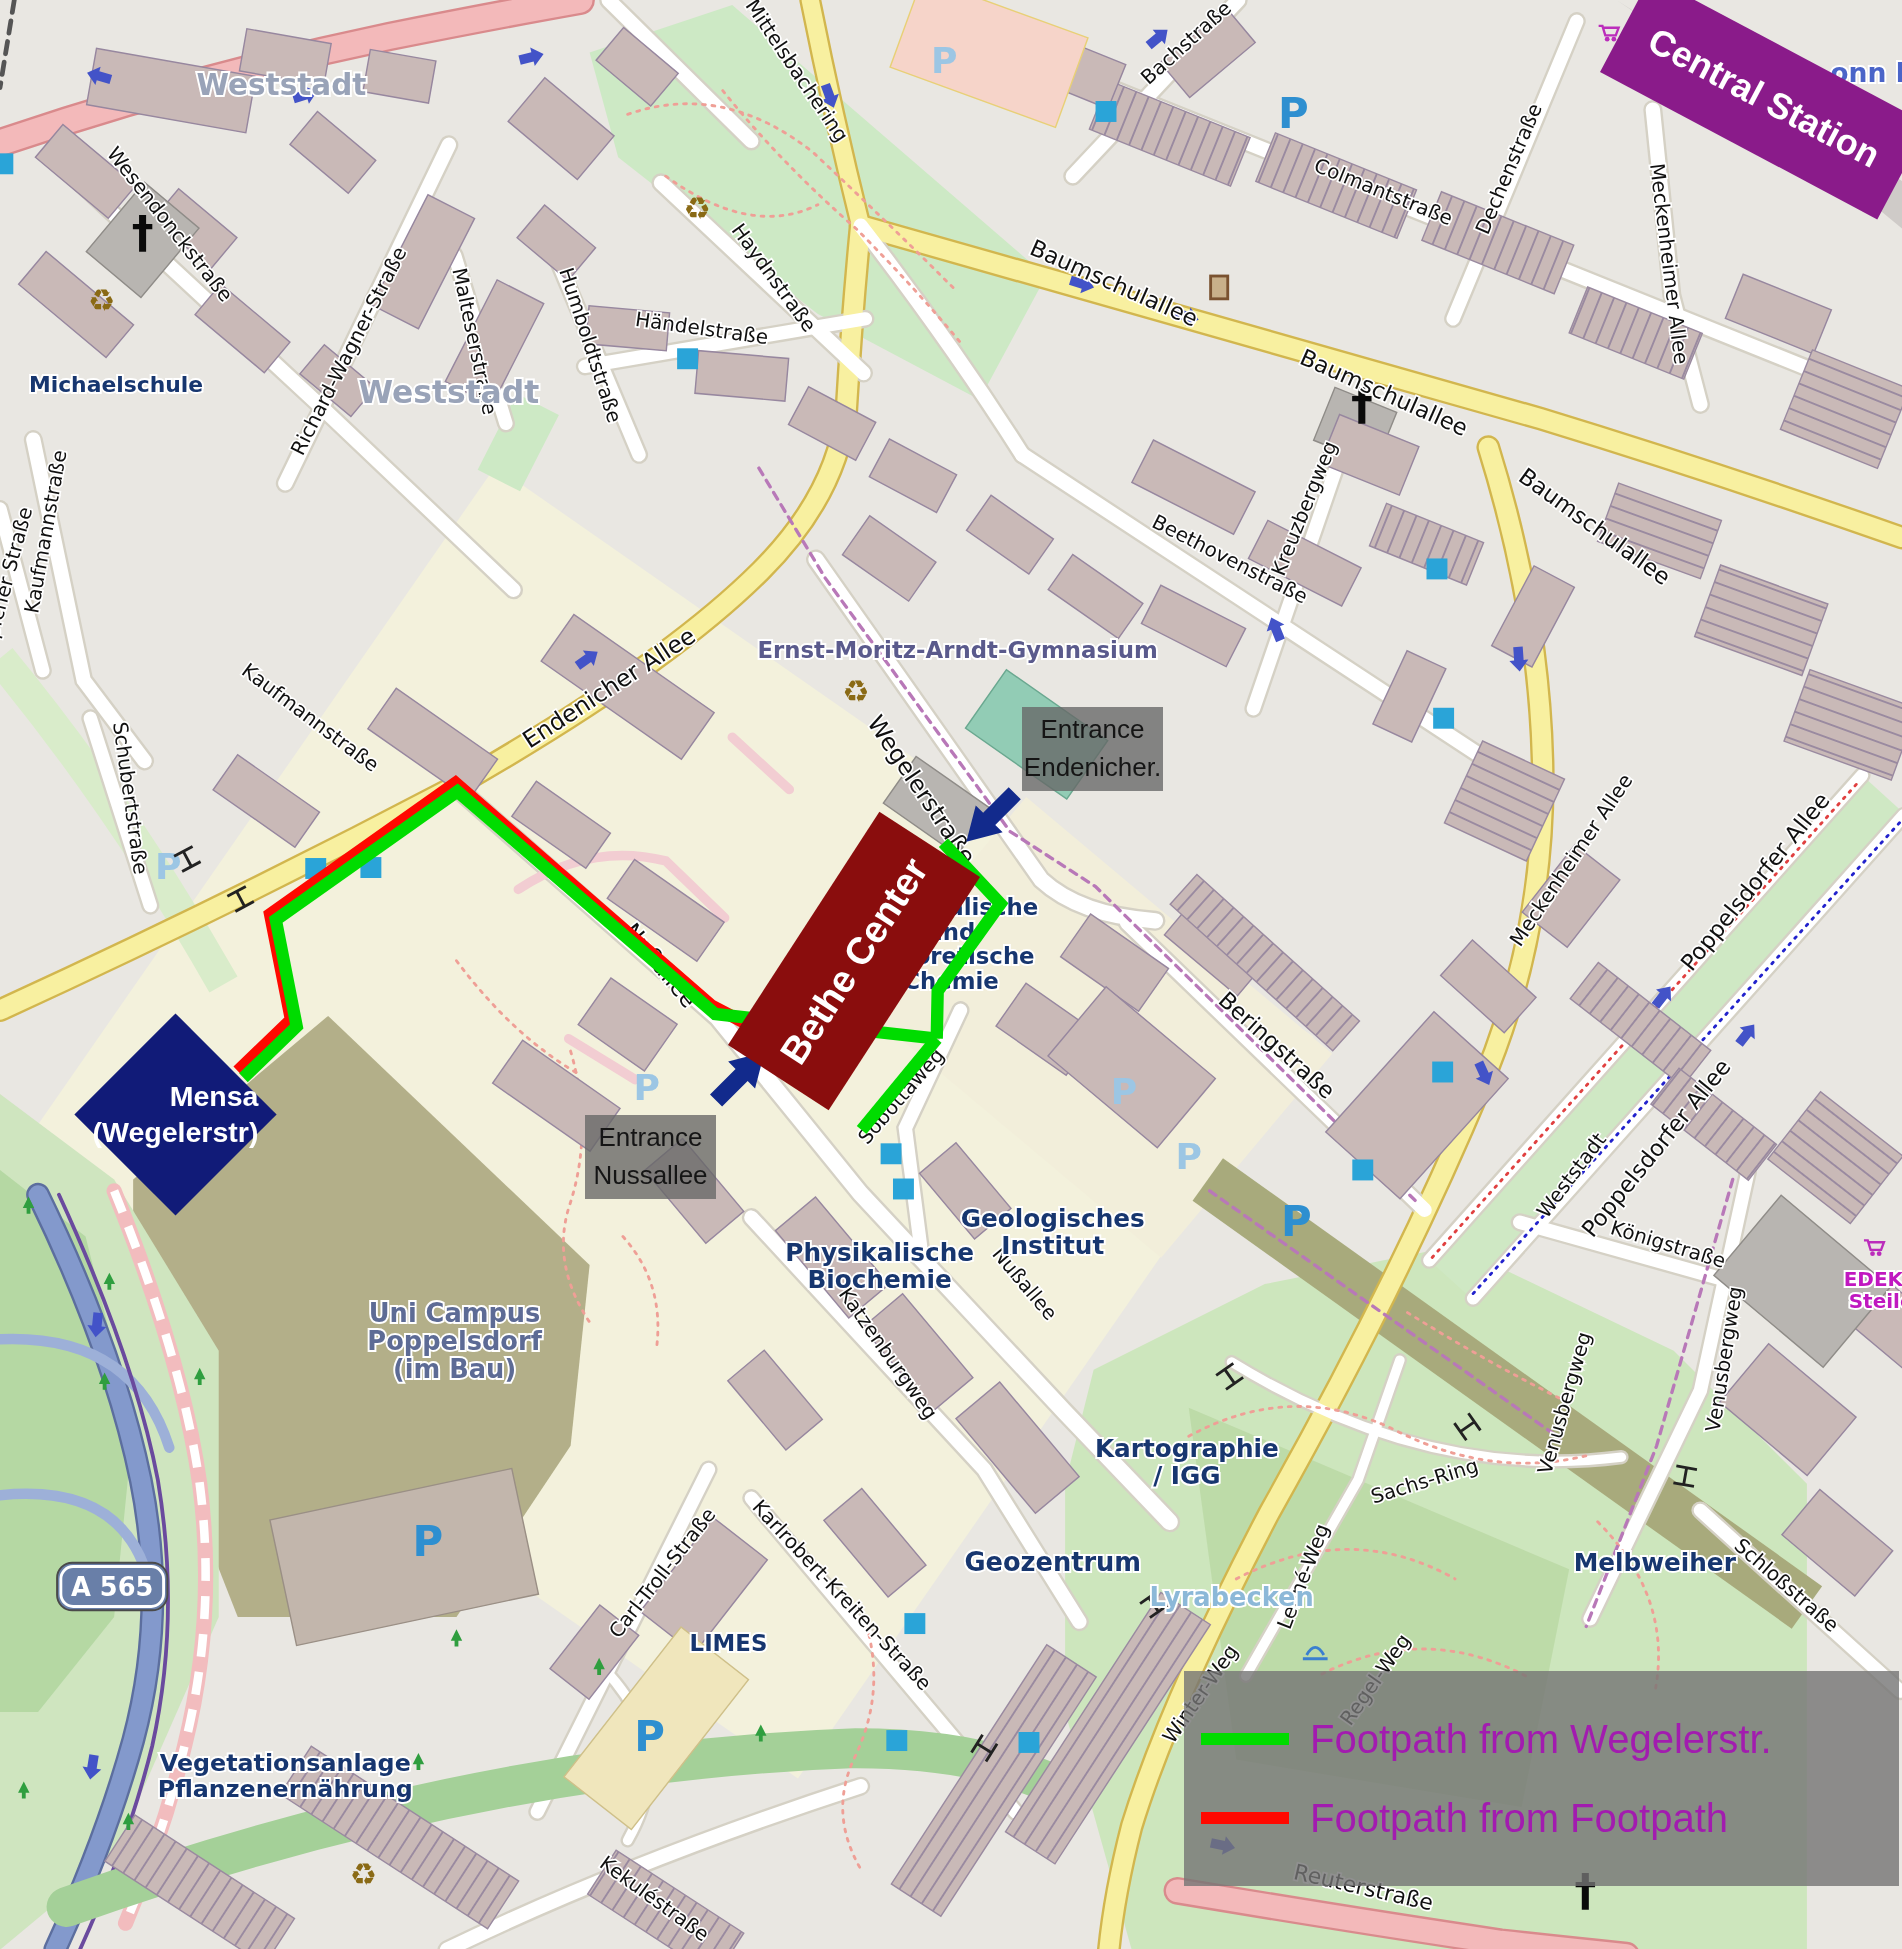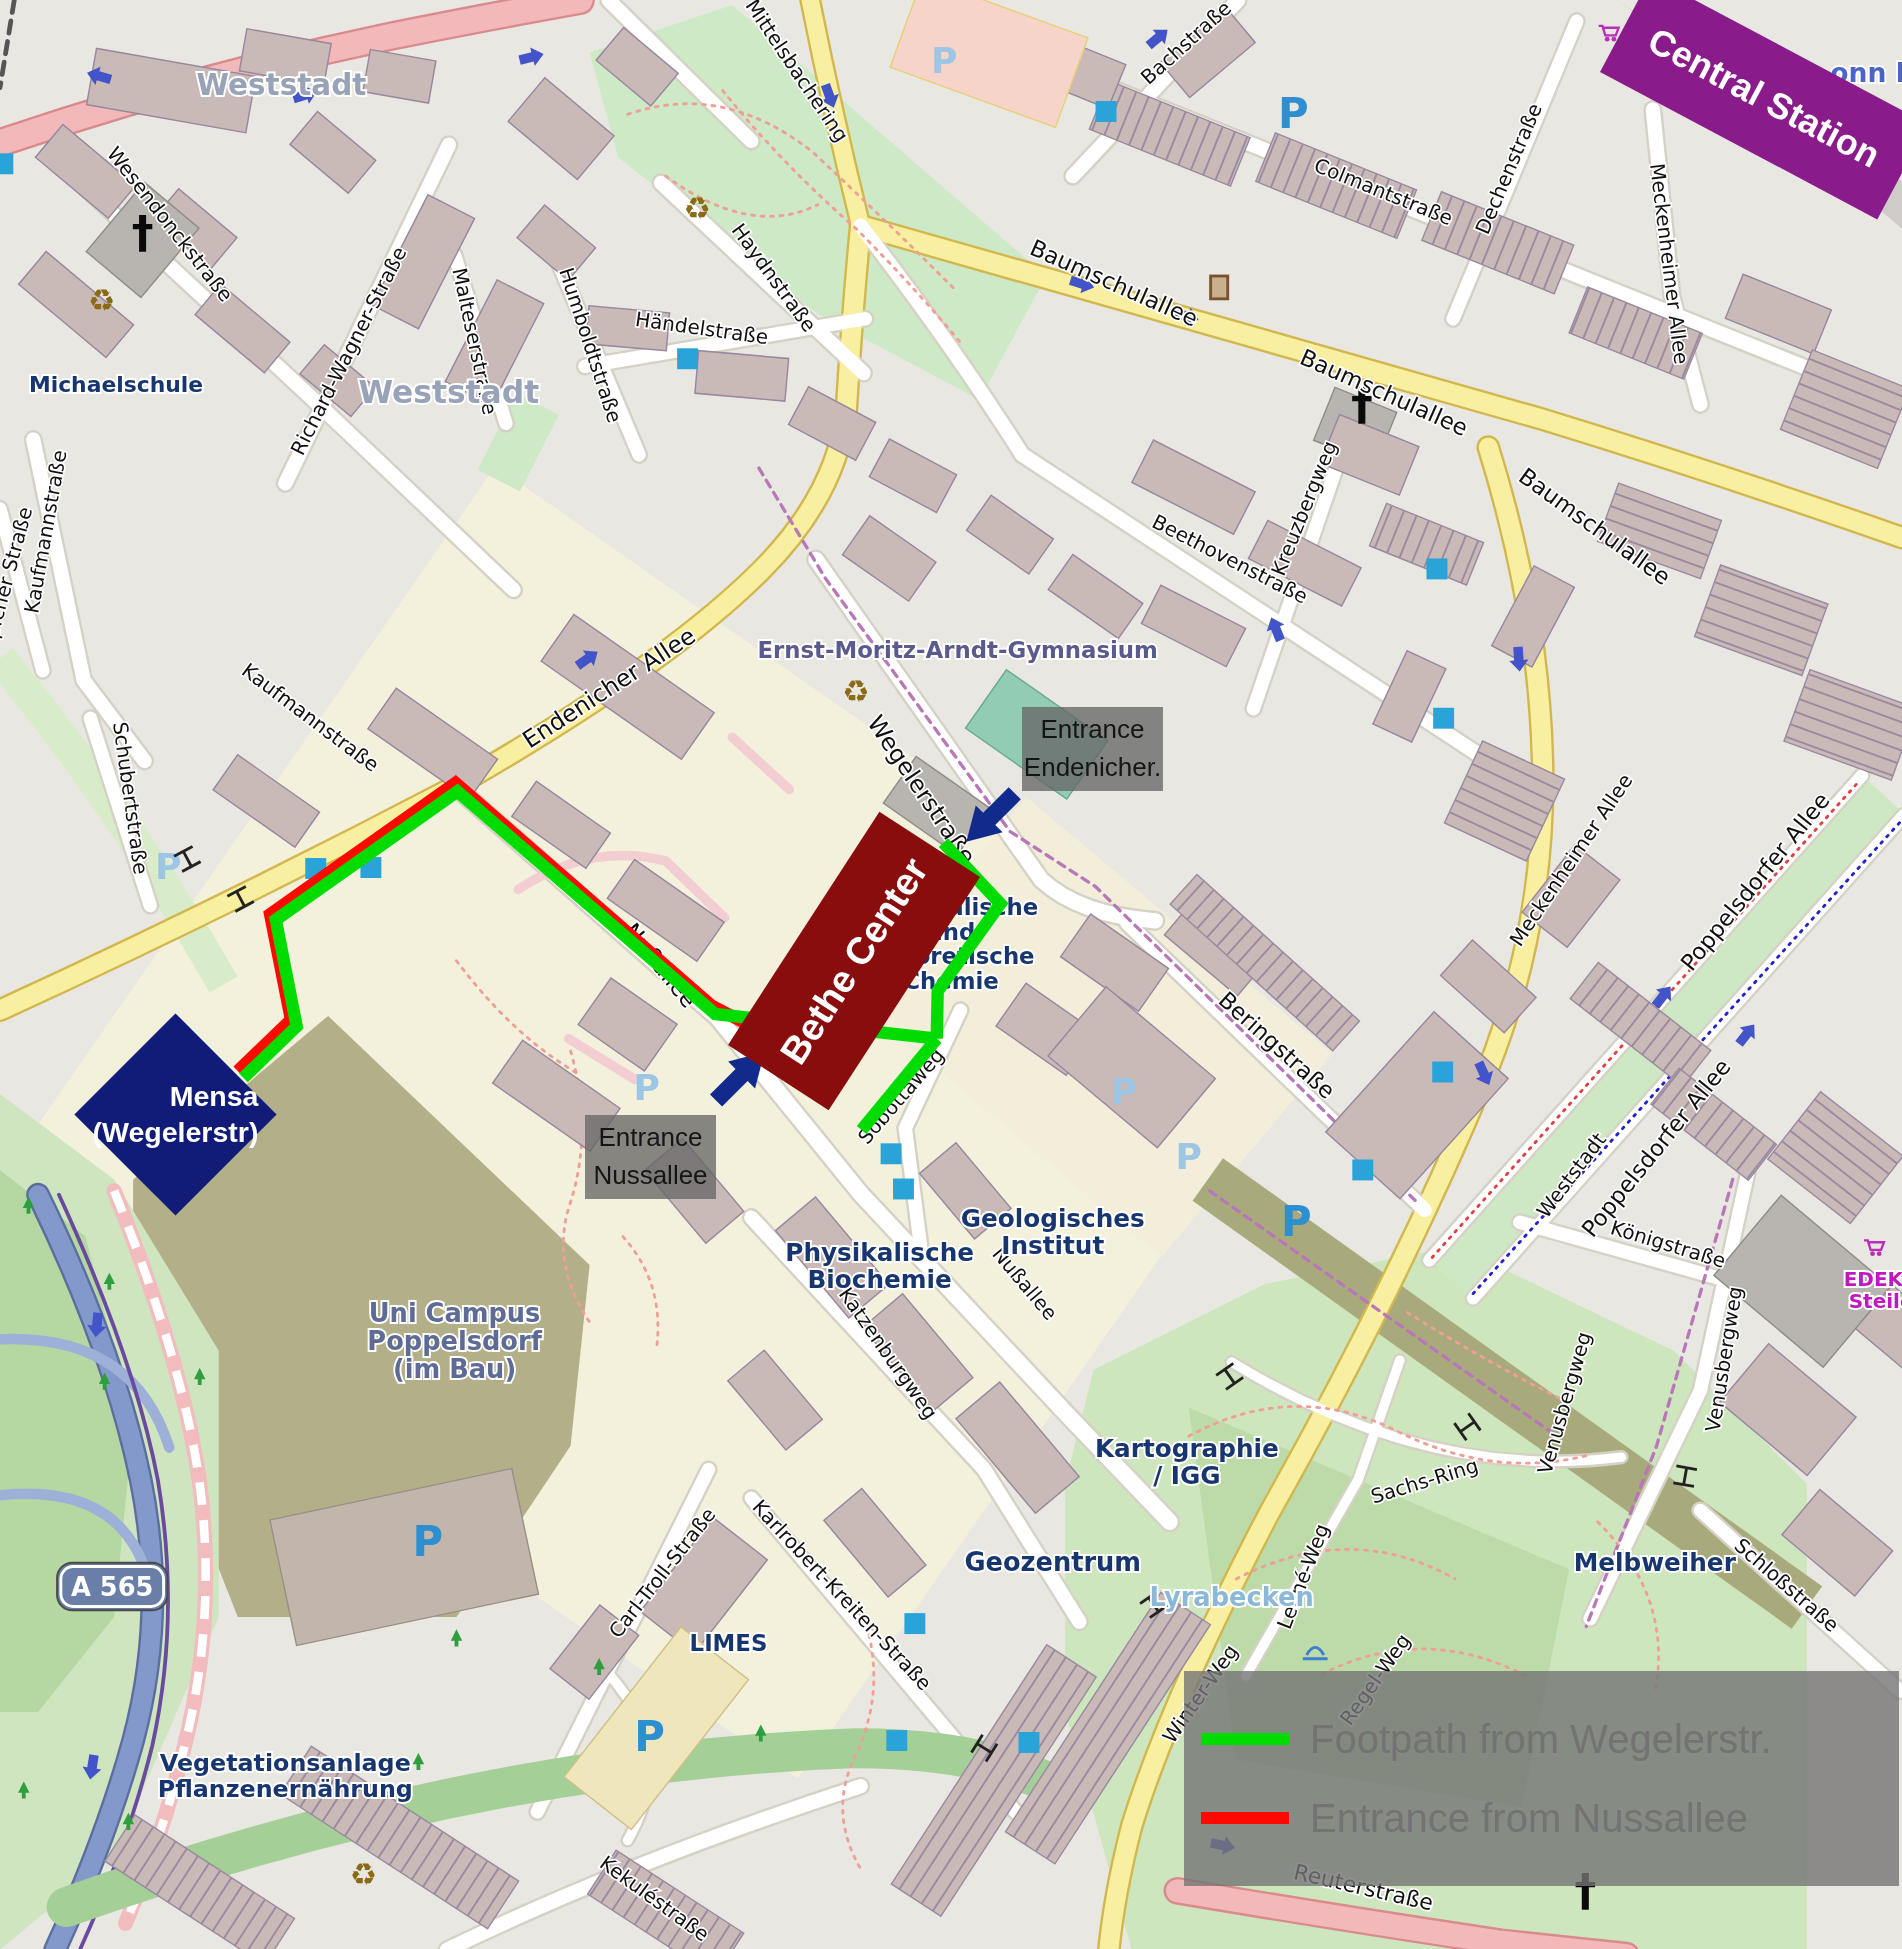--- a/index.html
+++ b/index.html
@@ -18,21 +18,21 @@
   .bethe{left:715px;top:901px;width:278px;height:120px;background:#8a0d0d;transform:rotate(-57deg);
          display:flex;align-items:center;justify-content:center;color:#fff;font-weight:bold;font-size:38px;white-space:nowrap;}
   .entrance{background:rgba(102,102,102,0.78);color:#151515;font-size:26px;line-height:1.45;
             display:flex;flex-direction:column;align-items:center;justify-content:center;text-align:center;}
   .entrance.weg{left:1022px;top:707px;width:141px;height:84px;}
   .entrance.nus{left:585px;top:1115px;width:131px;height:84px;}
   .legend{left:1184px;top:1671px;width:715px;height:215px;background:rgba(116,116,116,0.8);
           display:flex;flex-direction:column;justify-content:center;gap:34px;padding-left:17px;}
   .legend-row{display:flex;align-items:center;}
   .legend-swatch{width:88px;height:12.4px;margin-right:21px;flex:none;}
-  .legend-label{font-size:40px;color:#737373;}
+  .legend-label{font-size:40px;color:#a21caf;}
 </style>
 </head>
 <body>
 
 <div class="stage">
 
   <svg width="1902" height="1950" viewBox="0 0 2000 2050">
     <defs>
       <pattern id="bstripe" width="14" height="14" patternUnits="userSpaceOnUse">
         <rect width="14" height="14" fill="#c9b9b7"></rect>
@@ -442,17 +442,17 @@
     <div>Nussallee</div>
   </div>
 
   <div class="ov legend">
     <div class="legend-row">
       <div class="legend-swatch" id="sw0" style="background: rgb(0, 220, 0);"></div>
       <div class="legend-label">Footpath from Wegelerstr.</div>
     </div>
     <div class="legend-row">
       <div class="legend-swatch" id="sw1" style="background: rgb(255, 8, 0);"></div>
-      <div class="legend-label">Entrance from Nussallee</div>
+      <div class="legend-label">Footpath from Footpath</div>
     </div>
   </div>
 </div>
 
 
 </body></html>

